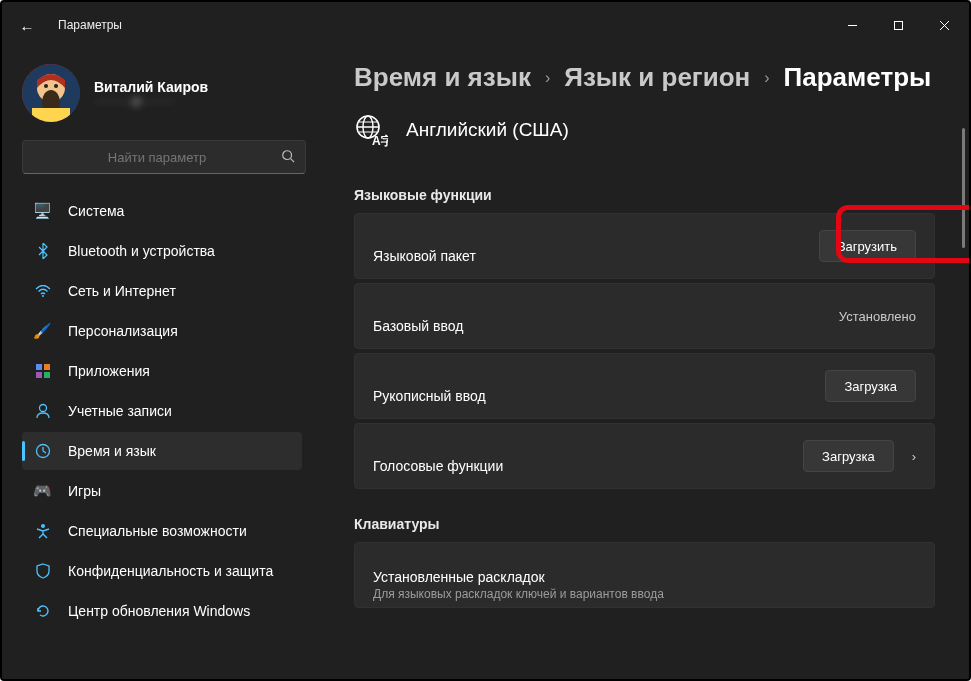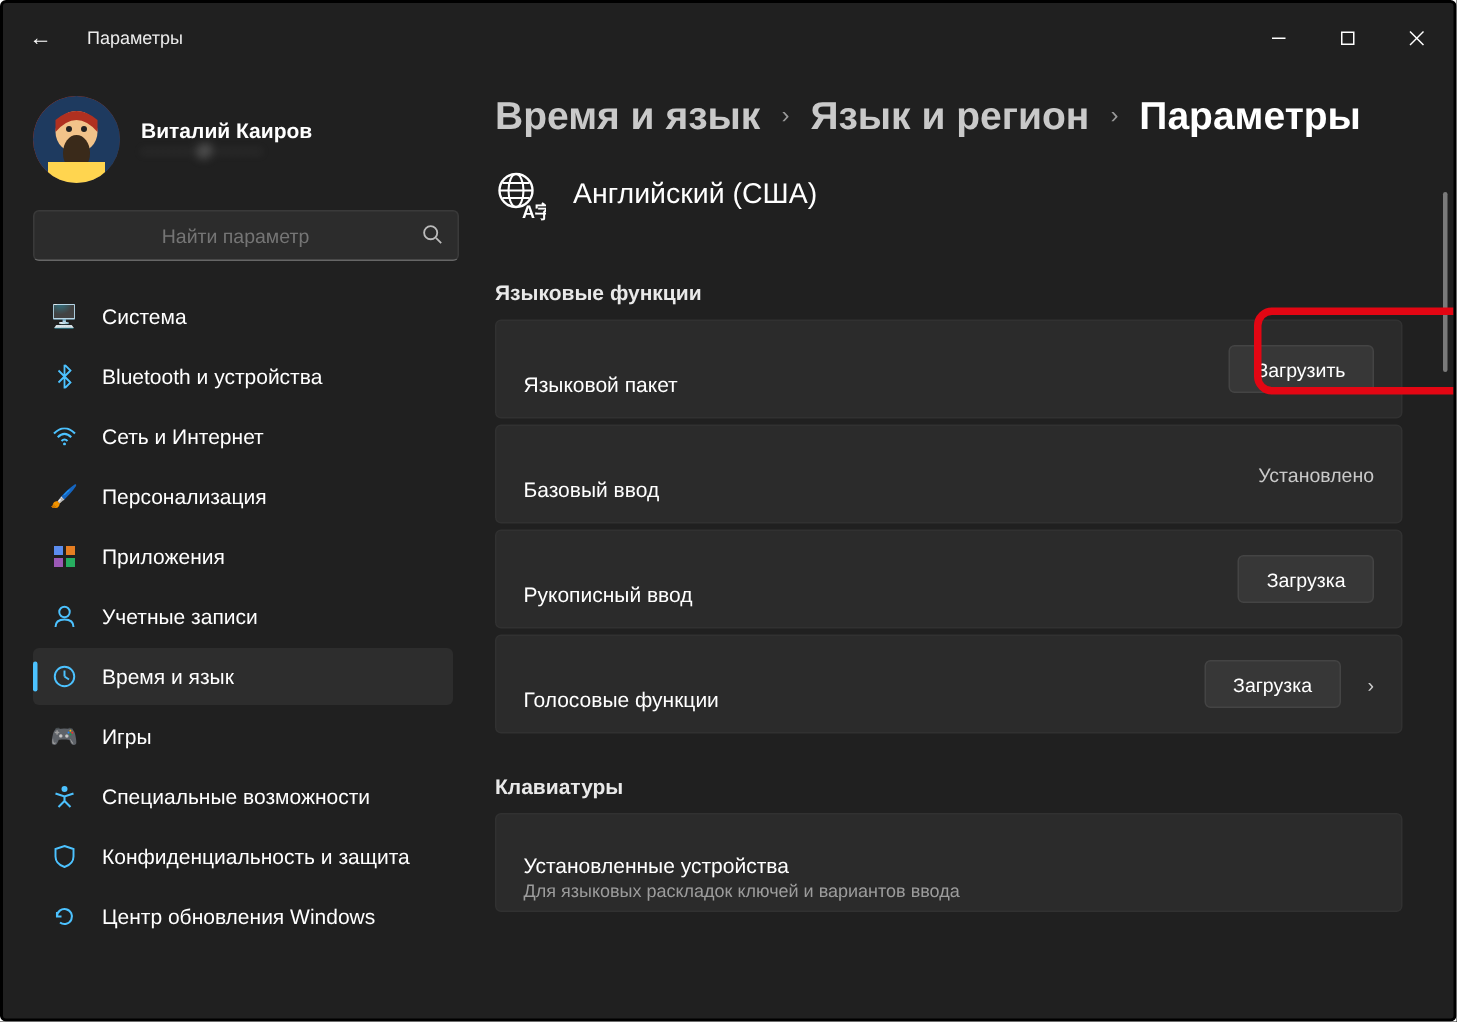--- a/index.html
+++ b/index.html
@@ -4,21 +4,21 @@
 <style>
 * { box-sizing: border-box; margin: 0; padding: 0; font-family: "Segoe UI", Arial, sans-serif; }
 body { background: #fff; display: flex; justify-content: center; }
 .frame { width: 971px; height: 681px; border: 2px solid #000; border-radius: 4px; background: #202020; position: relative; overflow: hidden; }
 .titlebar { height: 46px; display: flex; align-items: center; justify-content: space-between; padding: 0 2px 0 8px; color: #fff; }
 .titlebar-left { display: flex; align-items: center; gap: 14px; }
 .back-btn { width: 34px; height: 34px; display: flex; align-items: center; justify-content: center; color: #fff; font-size: 15px; }
 .title { font-size: 12px; font-weight: 400; color: #ececec; }
 .win-controls { display: flex; }
 .win-btn { width: 46px; height: 32px; display: flex; align-items: center; justify-content: center; color: #fff; font-size: 11px; }
-.content-area { display: flex; height: calc(100% - 46px); }
+.content-area { display: flex; height: calc(100% - 46px); gap: 24px; }
 .sidebar { width: 310px; padding: 16px 10px 10px 20px; display: flex; flex-direction: column; }
 .user-row { display: flex; align-items: center; gap: 14px; margin-bottom: 18px; }
 .avatar { width: 58px; height: 58px; border-radius: 50%; background: linear-gradient(135deg,#c0392b 0%, #2c3e50 100%); display: flex; align-items: center; justify-content: center; font-size: 28px; color:#fff; overflow:hidden; }
 .user-meta { display: flex; flex-direction: column; }
 .user-name { color: #fff; font-size: 14px; font-weight: 600; }
 .user-email { color: #9a9a9a; font-size: 11px; filter: blur(3px); }
 .search-box { height: 34px; width: 284px; background: #2c2c2c; border: 1px solid #3a3a3a; border-radius: 4px; display: flex; align-items: center; padding: 0 10px; margin-bottom: 18px; border-bottom: 1px solid #666; }
 .search-box input { flex: 1; background: transparent; border: none; outline: none; color: #bbb; font-size: 13px; text-align: center; }
 .search-icon { color: #bbb; font-size: 13px; }
 .nav-list { display: flex; flex-direction: column; gap: 2px; }
@@ -270,21 +270,21 @@
         </div>
 
         <div class="highlight-box" style="top:-8px; right:-12px; width:145px; height:58px;"></div>
       </div>
 
       <div class="section-label" style="margin-top:27px;">Клавиатуры</div>
 
       <div class="cards">
         <div class="card">
           <div class="card-left">
-            <div class="card-title">Установленные устройства</div>
+            <div class="card-title">Установленные раскладок</div>
             <div class="card-sub">Для языковых раскладок ключей и вариантов ввода</div>
           </div>
         </div>
       </div>
 
     </div>
   </div>
 </div>
 
 </body></html>

